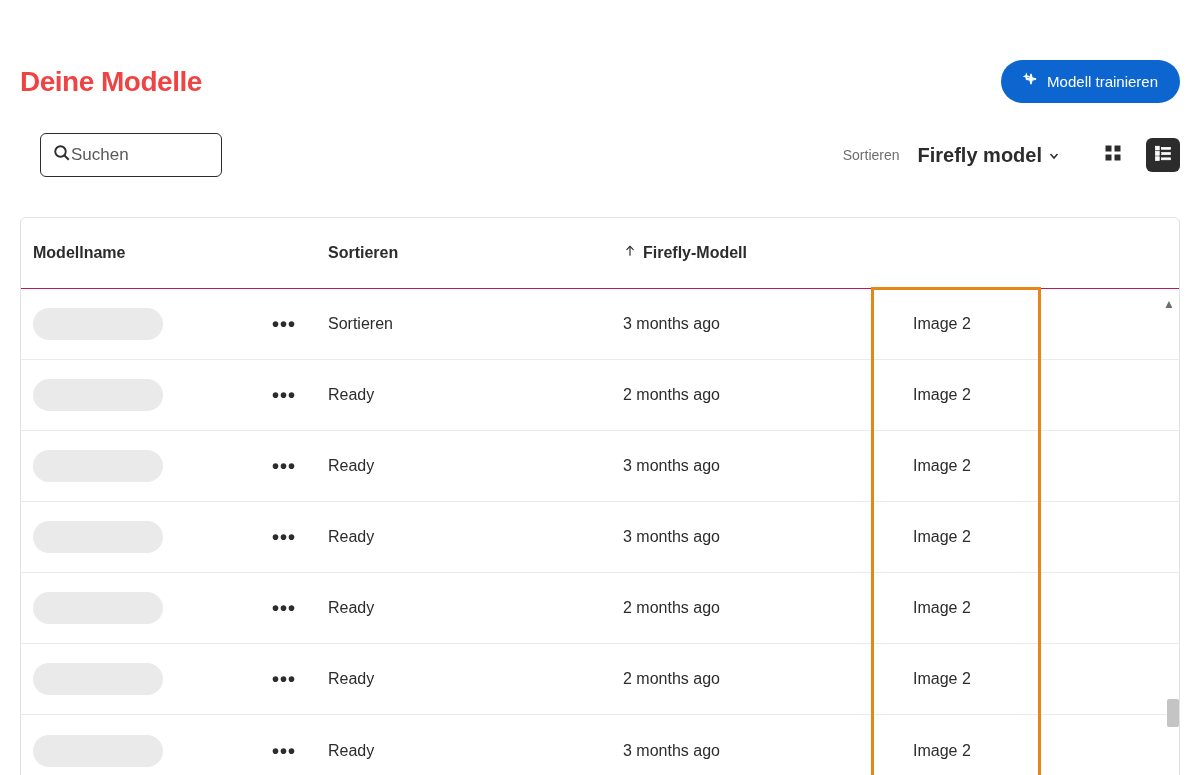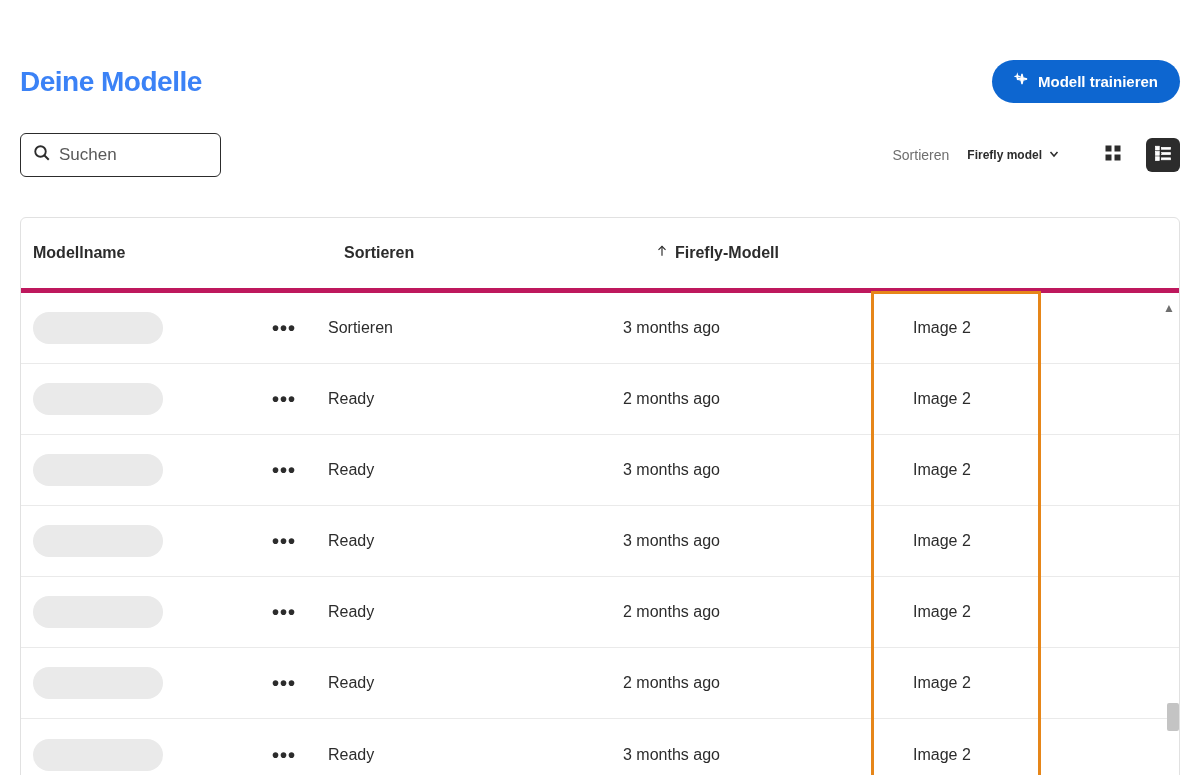--- a/index.html
+++ b/index.html
@@ -18,31 +18,31 @@
     }
     .header-row {
       display: flex;
       justify-content: space-between;
       align-items: center;
       padding: 60px 0 30px 0;
     }
     .page-title {
       font-size: 28px;
       font-weight: 700;
-      color: #3b82f6;
+      color: #ef4444;
       letter-spacing: -0.5px;
     }
     .train-btn {
       background: #0d66d0;
       color: #fff;
       border: none;
       border-radius: 22px;
       padding: 12px 22px;
       font-size: 15px;
-      font-weight: 700;
+      font-weight: 400;
       display: flex;
       align-items: center;
       gap: 8px;
       cursor: pointer;
     }
     .train-btn svg {
       width: 16px;
       height: 16px;
     }
     .controls-row {
@@ -50,22 +50,22 @@
       justify-content: space-between;
       align-items: center;
       padding-bottom: 40px;
     }
     .search-box {
       border: 1.5px solid #2c2c2c;
       border-radius: 6px;
       display: flex;
       align-items: center;
       padding: 10px 12px;
-      width: 201px;
-      gap: 8px;
+      width: 182px;
+      margin-left: 20px;
     }
     .search-box svg {
       width: 18px;
       height: 18px;
       flex-shrink: 0;
     }
     .search-box .placeholder {
       color: #595959;
       font-size: 17px;
       font-weight: 400;
@@ -78,21 +78,21 @@
     .sort-label {
       font-size: 14px;
       color: #6e6e6e;
       font-weight: 400;
       margin-right: 2px;
     }
     .sort-dropdown {
       display: flex;
       align-items: center;
       gap: 6px;
-      font-size: 12px;
+      font-size: 20px;
       font-weight: 700;
       cursor: pointer;
       margin-right: 20px;
     }
     .sort-dropdown svg {
       width: 12px;
       height: 12px;
     }
     .view-toggle {
       width: 34px;
@@ -122,23 +122,22 @@
       overflow: hidden;
       position: relative;
     }
     .table-head {
       display: grid;
       grid-template-columns: 295px 295px 290px 280px;
       padding: 26px 12px;
       font-size: 16px;
       font-weight: 700;
       color: #2c2c2c;
-      border-bottom: 5px solid #be185d;
+      border-bottom: 1px solid #be185d;
       position: relative;
-      gap: 16px;
     }
     .th {
       display: flex;
       align-items: center;
       gap: 6px;
     }
     .th.sorted svg {
       width: 14px;
       height: 14px;
     }

